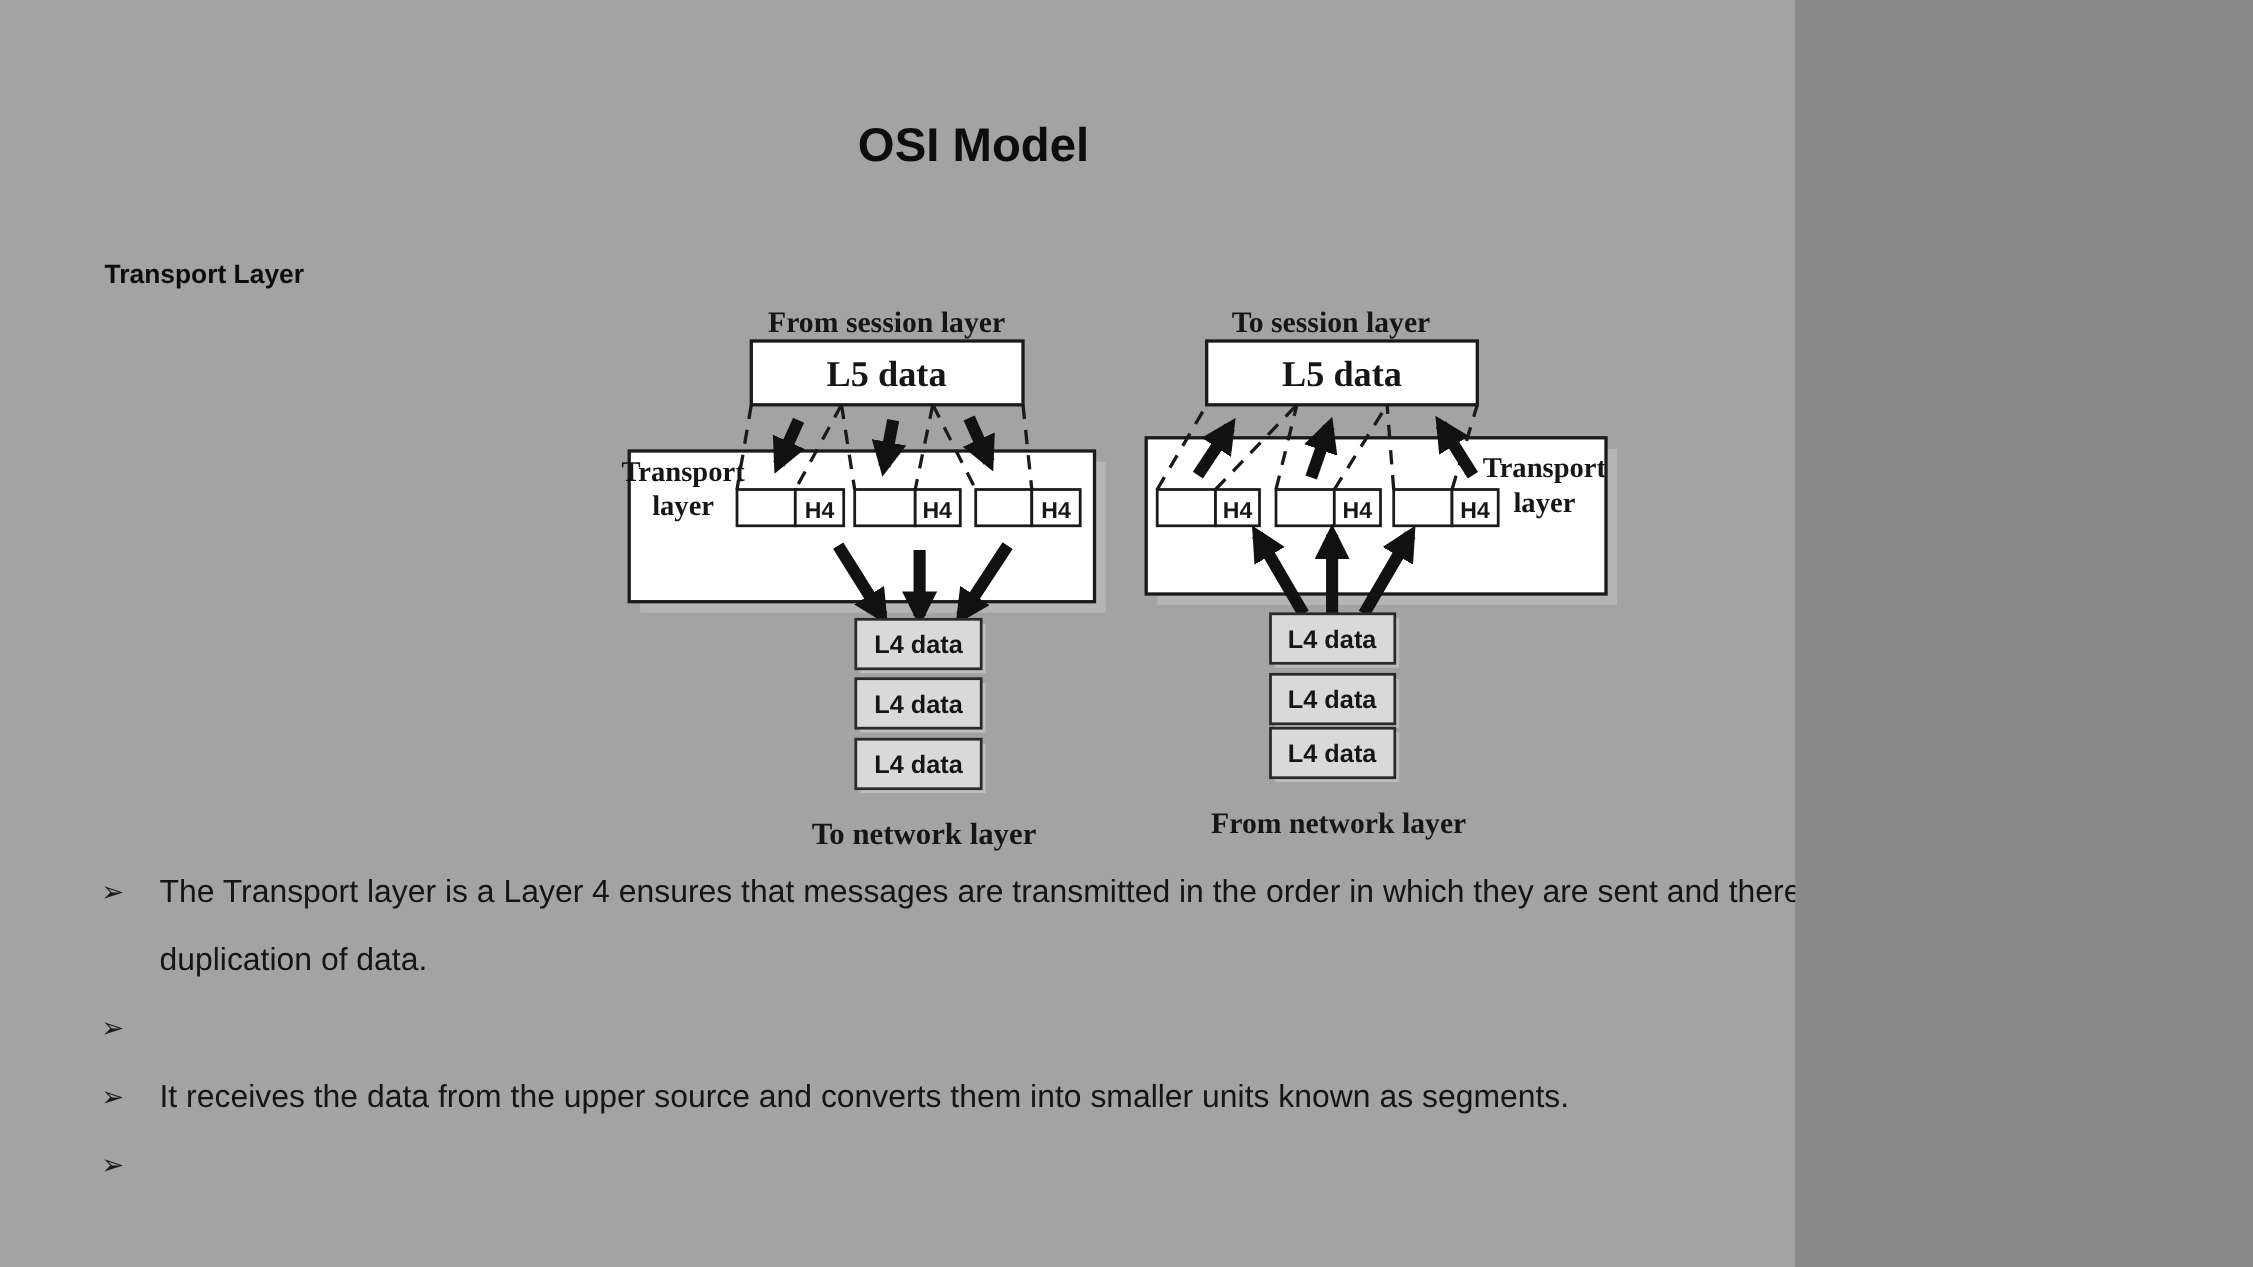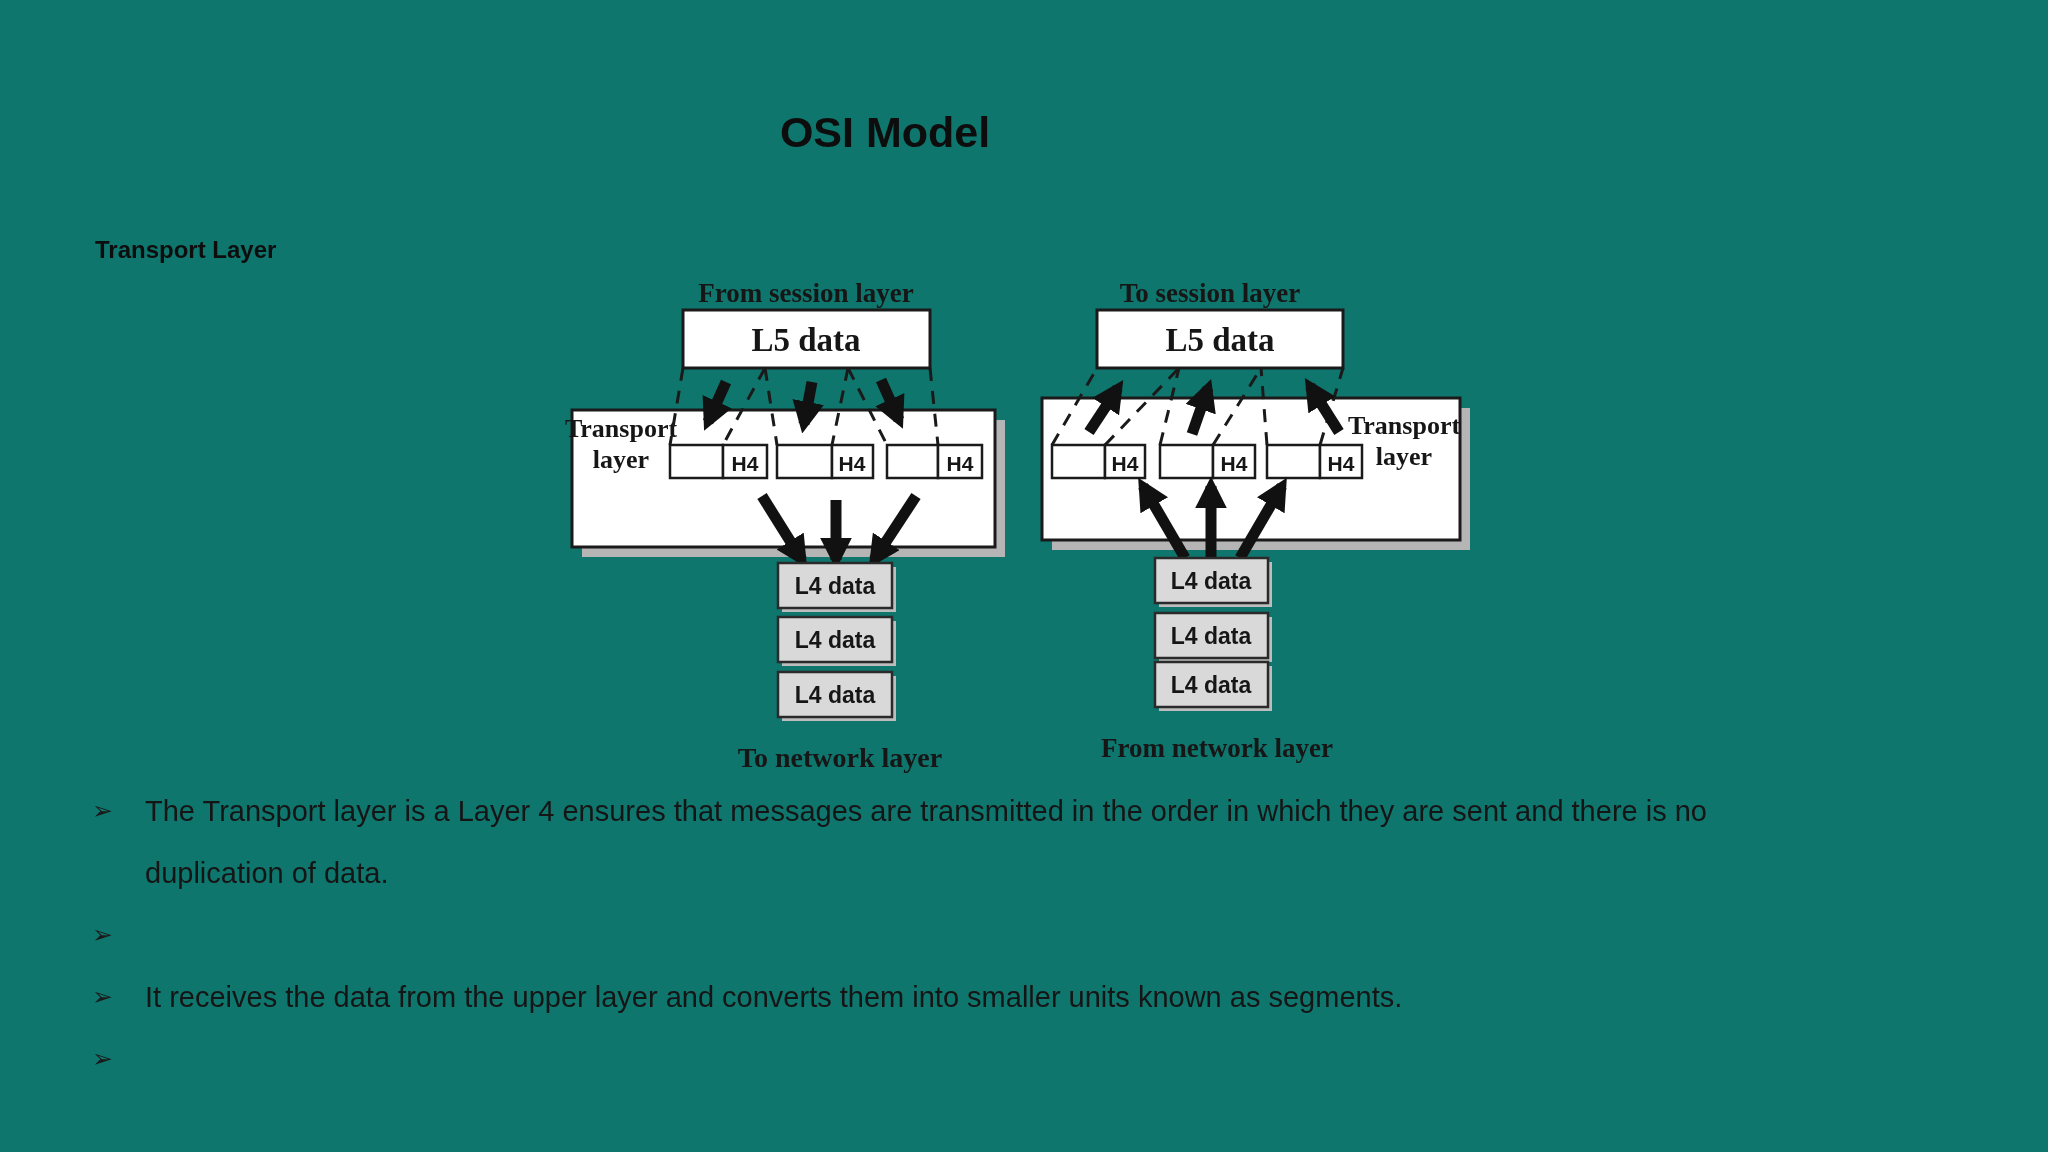--- a/index.html
+++ b/index.html
@@ -1,17 +1,17 @@
 <!DOCTYPE html>
 <html><head>
 <meta charset="utf-8">
 <style>
   html,body{margin:0;padding:0;background:#888;}
   #page{
-    position:relative;width:2048px;height:1152px;background:#0f766e;
+    position:relative;width:1632px;height:1152px;background:#a3a3a3;
     font-family:"Liberation Sans",sans-serif;color:#111;overflow:hidden;
   }
   .title{
     position:absolute;left:585px;top:108px;width:600px;text-align:center;
     font-size:43px;font-weight:bold;letter-spacing:0px;color:#0d0d0d;
   }
   .heading{
     position:absolute;left:95px;top:236px;font-size:24px;font-weight:bold;color:#0d0d0d;
   }
   #diagram{position:absolute;left:540px;top:270px;}
@@ -171,20 +171,20 @@
     <div class="bullet">
       <span class="marker">➢</span>
       <div class="btext">The Transport layer is a Layer 4 ensures that messages are transmitted in the order in which they are sent and there is no
 duplication of data.</div>
     </div>
     <div class="bullet">
       <span class="marker">➢</span>
     </div>
     <div class="bullet">
       <span class="marker">➢</span>
-      <div class="btext">It receives the data from the upper layer and converts them into smaller units known as segments.</div>
+      <div class="btext">It receives the data from the upper source and converts them into smaller units known as segments.</div>
     </div>
     <div class="bullet">
       <span class="marker">➢</span>
     </div>
   </div>
 
 </div>
 
 </body></html>

